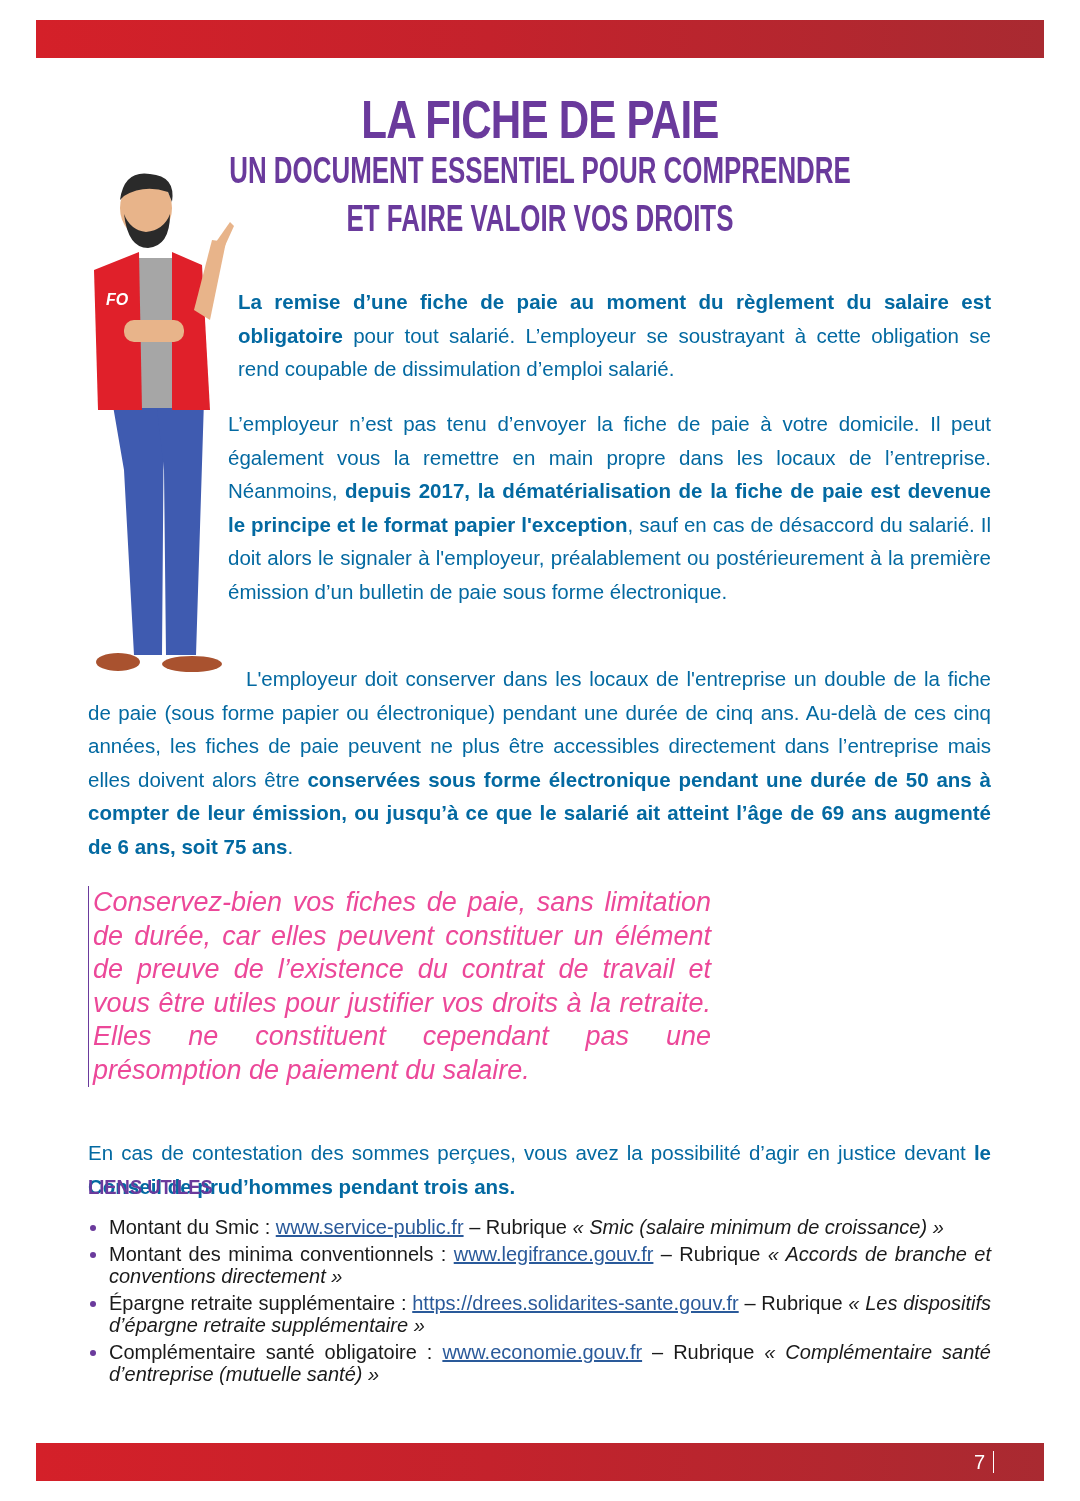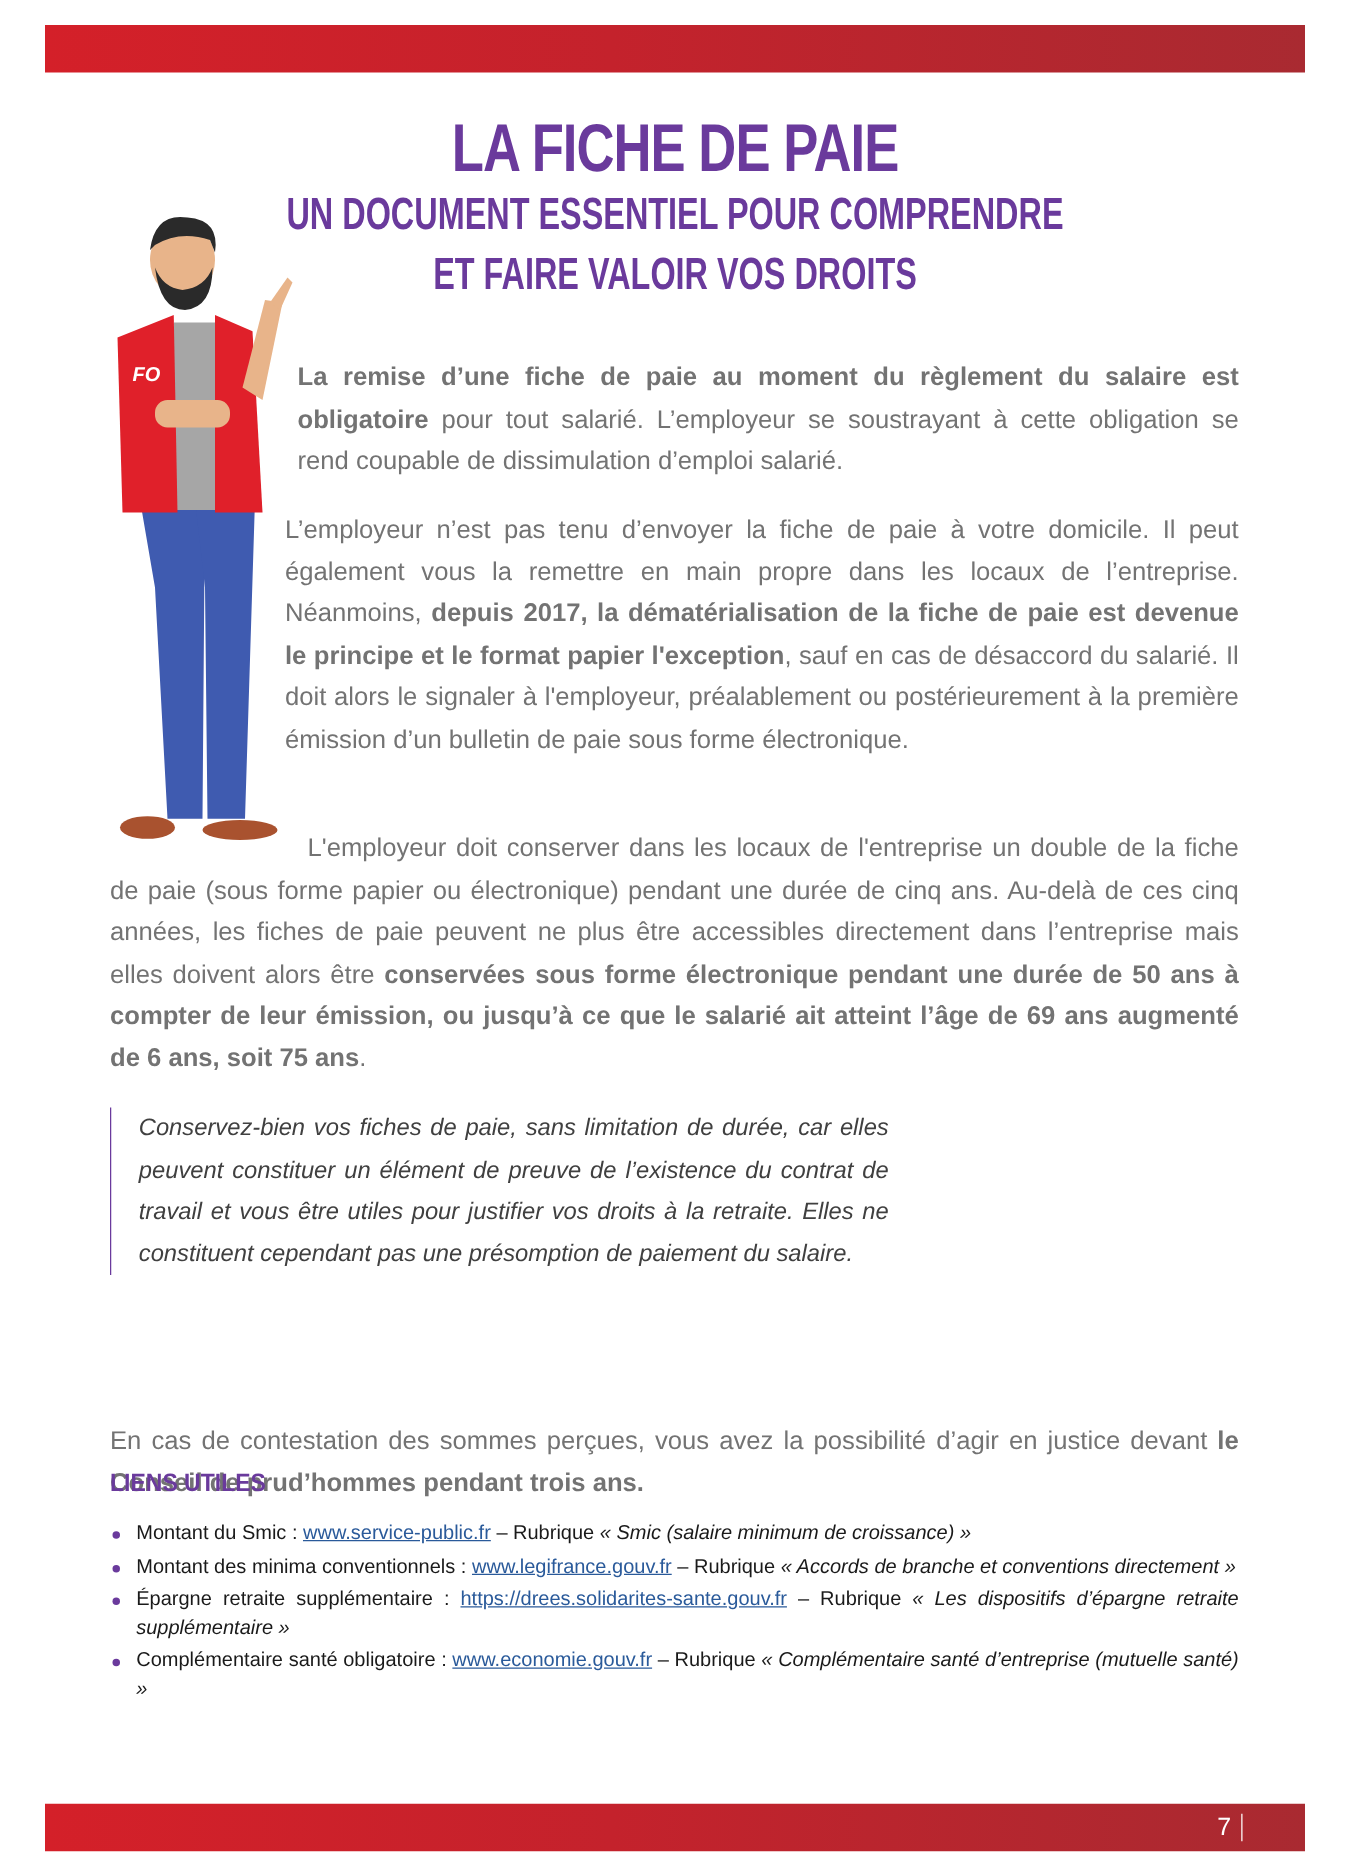--- a/index.html
+++ b/index.html
@@ -21,43 +21,43 @@
     .title-block { position: absolute; left: 0; width: 1080px; text-align: center; color: #6a3a9c; font-family: "Liberation Sans", sans-serif; font-weight: bold; }
     .title-main { top: 88px; font-size: 54px; letter-spacing: -1px; transform: scaleX(0.78); }
     .title-sub1 { top: 150px; font-size: 36px; transform: scaleX(0.72); left: 0; }
     .title-sub2 { top: 198px; font-size: 36px; transform: scaleX(0.72); left: 0; }
     .title-block span { display: inline-block; }
 
     .figure { position: absolute; left: 84px; top: 170px; width: 160px; height: 510px; }
 
     .para {
       position: absolute; font-family: "Liberation Sans", sans-serif; font-size: 20.5px;
-      line-height: 33.5px; text-align: justify; color: #737373;
+      line-height: 33.5px; text-align: justify; color: #0369a1;
     }
     .para b { font-weight: bold; }
     .p1 { left: 238px; top: 285px; width: 753px; }
     .p2 { left: 228px; top: 407px; width: 763px; }
     .p3 { left: 88px; top: 662px; width: 903px; text-indent: 158px; }
     .p5 { left: 88px; top: 1136px; width: 903px; }
 
     .quote {
       position: absolute; left: 88px; top: 886px; width: 623px;
-      border-left: 1.5px solid #6a3a9c; padding-left: 22px;
-      font-family: "Liberation Sans", sans-serif; font-style: italic; font-size: 19px;
-      line-height: 33.5px; color: #404040; text-align: justify;
+      border-left: 1.5px solid #6a3a9c; padding-left: 4px;
+      font-family: "Liberation Sans", sans-serif; font-style: italic; font-size: 27px;
+      line-height: 33.5px; color: #ec4899; text-align: justify;
     }
 
     .links-title {
       position: absolute; left: 88px; top: 1176px; color: #6a3a9c;
       font-family: "Liberation Sans", sans-serif; font-weight: bold; font-size: 20px;
       transform: scaleX(0.92); transform-origin: left;
     }
     .links { position: absolute; left: 88px; top: 1216px; width: 903px; list-style: none; }
     .links li {
-      position: relative; padding-left: 21px; font-size: 16px; line-height: 22.5px;
+      position: relative; padding-left: 21px; font-size: 20px; line-height: 22.5px;
       text-align: justify; color: #1a1a1a; margin-bottom: 4px;
     }
     .links li::before {
       content: ""; position: absolute; left: 2px; top: 9px; width: 6px; height: 6px;
       border-radius: 50%; background: #6a3a9c;
     }
     .links a { color: #2a5a9a; text-decoration: underline; }
     .links i { font-style: italic; }
   </style>
 </head>

